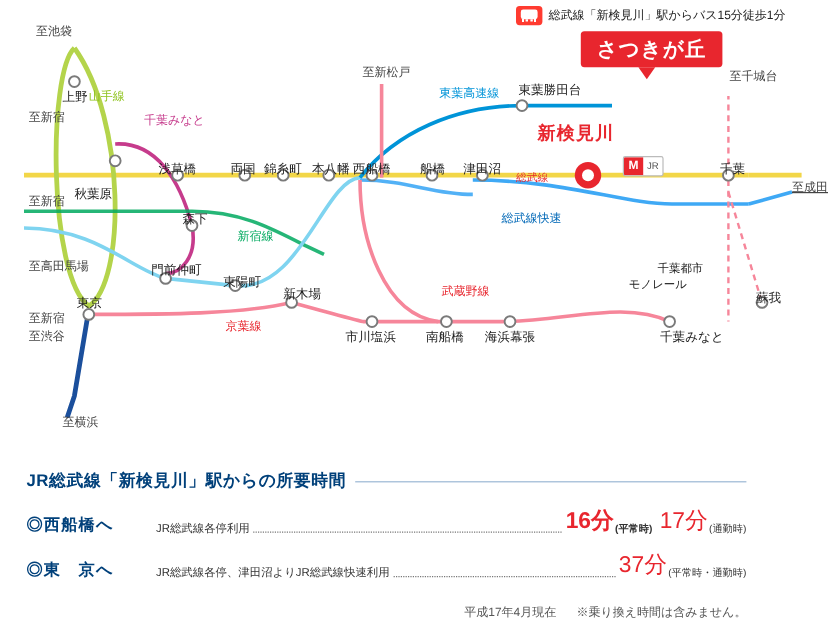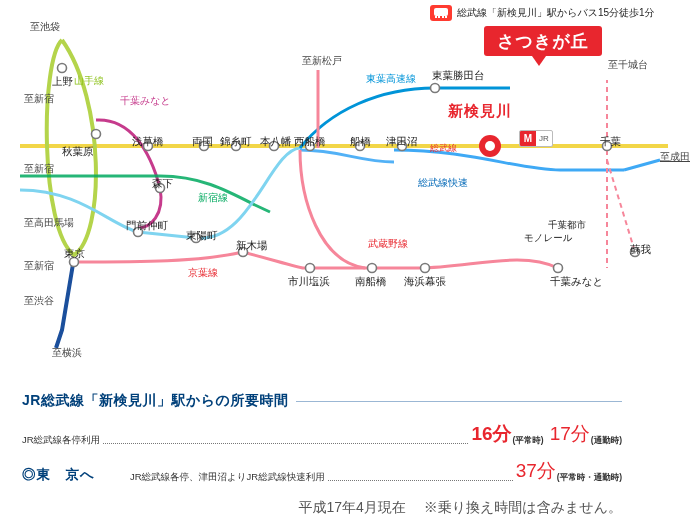--- a/index.html
+++ b/index.html
@@ -77,22 +77,22 @@
   .row { display:flex; align-items:flex-end; margin-top:11px; }
   .row .dest {
     font-size:13.5px; color:#00407a; font-weight:bold; width:108px; flex:none;
     letter-spacing:1px;
   }
   .row .via { font-size:9.5px; color:#333; flex:none; }
   .row .dots { flex:1; border-bottom:1px dotted #777; margin:0 3px 3px 3px; height:9px; }
   .row .t1 { font-size:19px; color:#e8262e; font-weight:bold; }
   .row .t1s { font-size:8.5px; color:#333; margin:0 6px 0 1px;font-weight:bold; }
   .row .t2 { font-size:19px; color:#e8262e; font-weight:normal; }
-  .row .t2s { font-size:8.5px; color:#333; margin-left:1px;font-weight:bold; }
-  #foot { position:absolute; right:22px; bottom:8px; font-size:14px; color:#555; }
+  .row .t2s { font-size:8.5px; color:#333; margin-left:1px; }
+  #foot { position:absolute; right:22px; bottom:8px; font-size:10px; color:#555; }
   #foot .fl { margin-left:14px; }
 </style>
 </head>
 <body>
 
 <div id="map-area">
 
   <svg id="map-svg" width="700" height="378">
 
     <path d="M20 146 L624 146" stroke="#f2d648" stroke-width="4" fill="none"></path>
@@ -167,21 +167,21 @@
   </div>
   <div id="title-arrow"></div>
 
   <div id="shinkemigawa-lbl">新検見川</div>
   <div id="jr-badge">
     <div class="jr-m">M</div>
     <div class="jr-t">JR</div>
   </div>
 
   <div class="lbl sta-name" style="left:52px;  top:76px;">上野</div>
-  <div class="lbl sta-name" style="left:62px;  top:146px;">秋葉原</div>
+  <div class="lbl sta-name" style="left:62px;  top:157px;">秋葉原</div>
   <div class="lbl sta-name" style="left:132px; top:136px;">浅草橋</div>
   <div class="lbl sta-name" style="left:192px; top:136px;">両国</div>
   <div class="lbl sta-name" style="left:220px; top:136px;">錦糸町</div>
   <div class="lbl sta-name" style="left:260px; top:136px;">本八幡</div>
   <div class="lbl sta-name" style="left:294px; top:136px;">西船橋</div>
   <div class="lbl sta-name" style="left:350px; top:136px;">船橋</div>
   <div class="lbl sta-name" style="left:386px; top:136px;">津田沼</div>
   <div class="lbl sta-name" style="left:600px; top:136px;">千葉</div>
   <div class="lbl sta-name" style="left:152px; top:178px;">森下</div>
   <div class="lbl sta-name" style="left:126px; top:220px;">門前仲町</div>
@@ -195,21 +195,21 @@
   <div class="lbl sta-name" style="left:630px; top:244px;">蘇我</div>
   <div class="lbl sta-name" style="left:550px; top:276px;">千葉みなと</div>
   <div class="lbl sta-name" style="left:524px; top:220px; font-size:9.5px;margin-left:24px;">千葉都市</div>
   <div class="lbl sta-name" style="left:524px; top:233px; font-size:9.5px;">モノレール</div>
 
   <div class="lbl edge-name" style="left:30px;  top:22px;">至池袋</div>
   <div class="lbl edge-name" style="left:24px;  top:94px;">至新宿</div>
   <div class="lbl edge-name" style="left:24px;  top:164px;">至新宿</div>
   <div class="lbl edge-name" style="left:24px;  top:218px;">至高田馬場</div>
   <div class="lbl edge-name" style="left:24px;  top:261px;">至新宿</div>
-  <div class="lbl edge-name" style="left:24px;  top:297px;font-family:Liberation Mono, monospace;">至渋谷</div>
+  <div class="lbl edge-name" style="left:24px;  top:276px;">至渋谷</div>
   <div class="lbl edge-name" style="left:52px;  top:348px;">至横浜</div>
   <div class="lbl edge-name" style="left:302px; top:56px;">至新松戸</div>
   <div class="lbl edge-name" style="left:608px; top:60px;">至千城台</div>
   <div class="lbl edge-name" style="left:660px; top:152px;text-decoration:underline;">至成田</div>
 
   <div class="lbl line-name" style="left:74px;  top:48px;  color:#8fc31f;margin-top:28px;">山手線</div>
   <div class="lbl line-name" style="left:120px; top:96px;  color:#c63b8c;">千葉みなと</div>
   <div class="lbl line-name" style="left:366px; top:74px;  color:#0094d8;">東葉高速線</div>
   <div class="lbl line-name" style="left:430px; top:144px; color:#e8262e; font-size:9px;">総武線</div>
   <div class="lbl line-name" style="left:418px; top:178px; color:#0068b7;">総武線快速</div>
@@ -218,20 +218,23 @@
   <div class="lbl line-name" style="left:188px; top:268px; color:#e8262e;">京葉線</div>
 </div>
 
 <div id="bottom">
   <h2>
     <span>JR総武線「新検見川」駅からの所要時間</span>
     <span class="rule"></span>
   </h2>
 
   <div class="row">
+    <span class="dest">
+      <span>◎</span><span>西船橋へ</span>
+    </span>
     <span class="via">JR総武線各停利用</span>
     <span class="dots"></span>
     <span class="t1">16分</span>
     <span class="t1s">(平常時)</span>
     <span class="t2">17分</span>
     <span class="t2s">(通勤時)</span>
   </div>
 
   <div class="row">
     <span class="dest">

